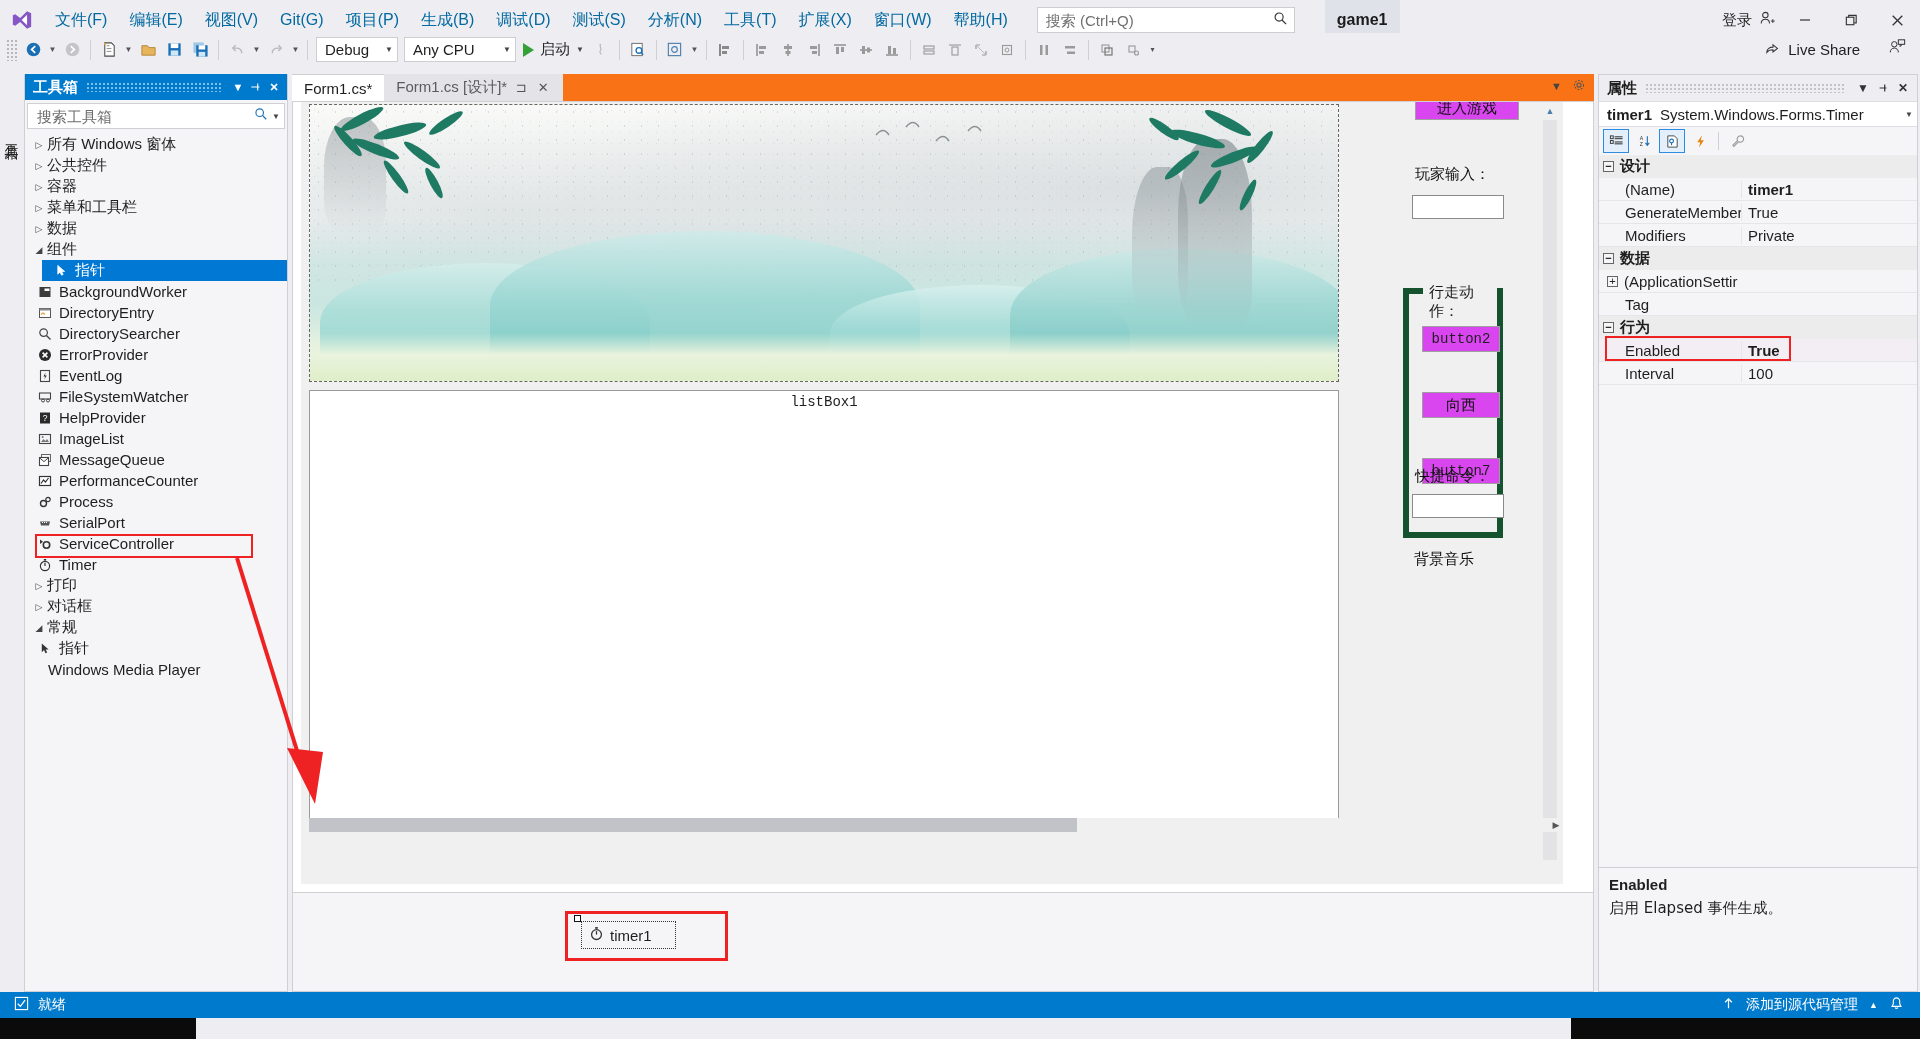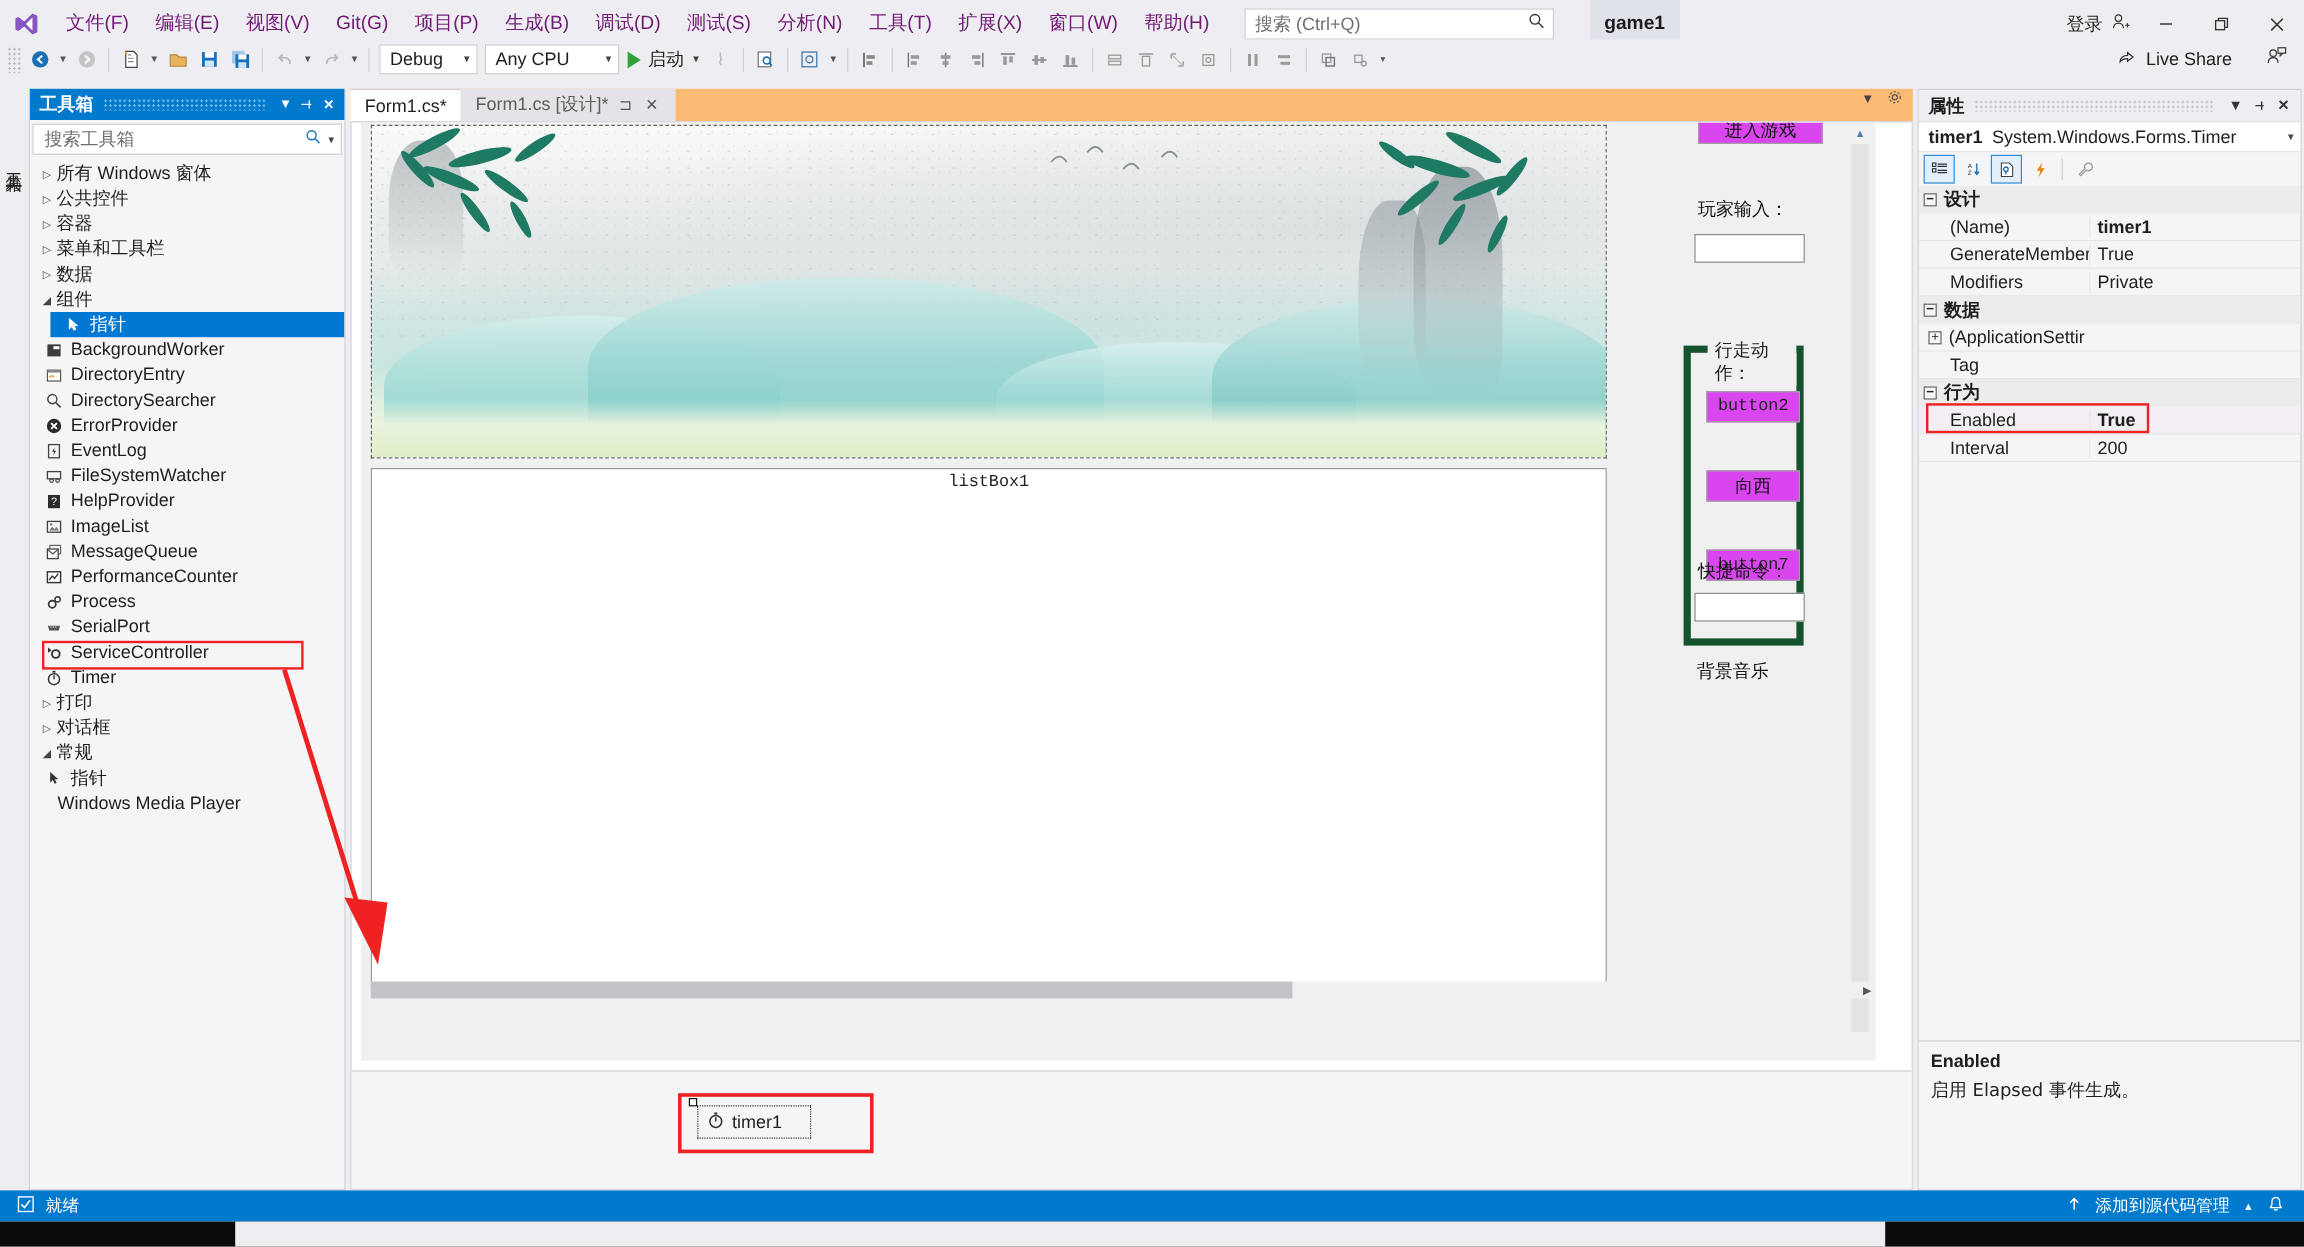--- a/index.html
+++ b/index.html
@@ -16,21 +16,21 @@
   
   .titlebar {
     position: absolute; left: 0; top: 0; width: 1920px; height: 40px;
     background: #eeeef2;
     display: flex; align-items: center;
   }
   .vs-logo { width: 44px; height: 40px; display: flex; align-items: center; justify-content: center; }
   .menu { display: flex; align-items: center; height: 40px; }
   .menu-item {
     padding: 0 11px; height: 40px; line-height: 40px;
-    font-size: 16px; color: #701a75; cursor: default; white-space: nowrap;
+    font-size: 16px; color: #0369a1; cursor: default; white-space: nowrap;
   }
   .search-wrap {
     margin-left: 18px; width: 258px; height: 26px; background: #fff;
     border: 1px solid #ccced2; display: flex; align-items: center; padding: 0 6px;
   }
   .search-wrap input {
     border: none; outline: none; flex: 1; font-size: 15px;
     font-family: "Liberation Sans", sans-serif; color: #1e1e1e; background: transparent;
   }
   .search-wrap input::placeholder { color: #707070; }
@@ -105,21 +105,21 @@
   .tb-row.sel { background: #0078d4; color: #fff; margin: 0 0 0 17px; padding-left: 5px; }
   .tw { width: 16px; display: flex; align-items: center; justify-content: center; font-size: 9px; color: #444; }
   .ic { width: 28px; display: flex; align-items: center; justify-content: center; }
   .tb-row .lbl { white-space: nowrap; }
   .indent { padding-left: 23px; }
   .hl-box { position: absolute; border: 2px solid #ee2222; pointer-events: none; }
 
   
   .tabstrip {
     position: absolute; left: 292px; top: 74px; width: 1302px; height: 27px;
-    background: #fdba74; display: flex; align-items: flex-start;
+    background: #f97316; display: flex; align-items: center;
   }
   .dtab { height: 27px; display: flex; align-items: center; padding: 0 12px; font-size: 15px; }
   .dtab.active { background: #fff; color: #1e1e1e; border-top: 1px solid #cfcfd4; }
   .dtab.inactive { background: #e4e4e8; color: #5c5c5c; }
   .dtab .tx { width: 16px; text-align: center; font-size: 13px; color: #555; margin-left: 6px; }
   .tabstrip-right { margin-left: auto; display: flex; align-items: center; gap: 10px; padding: 0 8px 4px 0; font-size: 11px; color: #444; }
 
   
   .designer {
     position: absolute; left: 292px; top: 101px; width: 1302px; height: 891px;
@@ -982,21 +982,21 @@
         <span class="pr-expander">−</span>
         <span>行为</span>
       </div>
       <div class="pr-row hl" style="position:relative">
         <span class="k">Enabled</span>
         <span class="v bold">True</span>
         <span class="hl-box" style="left:6px; top:-3px; width:186px; height:25px;"></span>
       </div>
       <div class="pr-row">
         <span class="k">Interval</span>
-        <span class="v">200</span>
+        <span class="v">100</span>
       </div>
     </div>
 
     <div class="pr-desc">
       <div class="t">Enabled</div>
       <div class="d">启用 Elapsed 事件生成。</div>
     </div>
   </div>
 
   <div class="statusbar">

